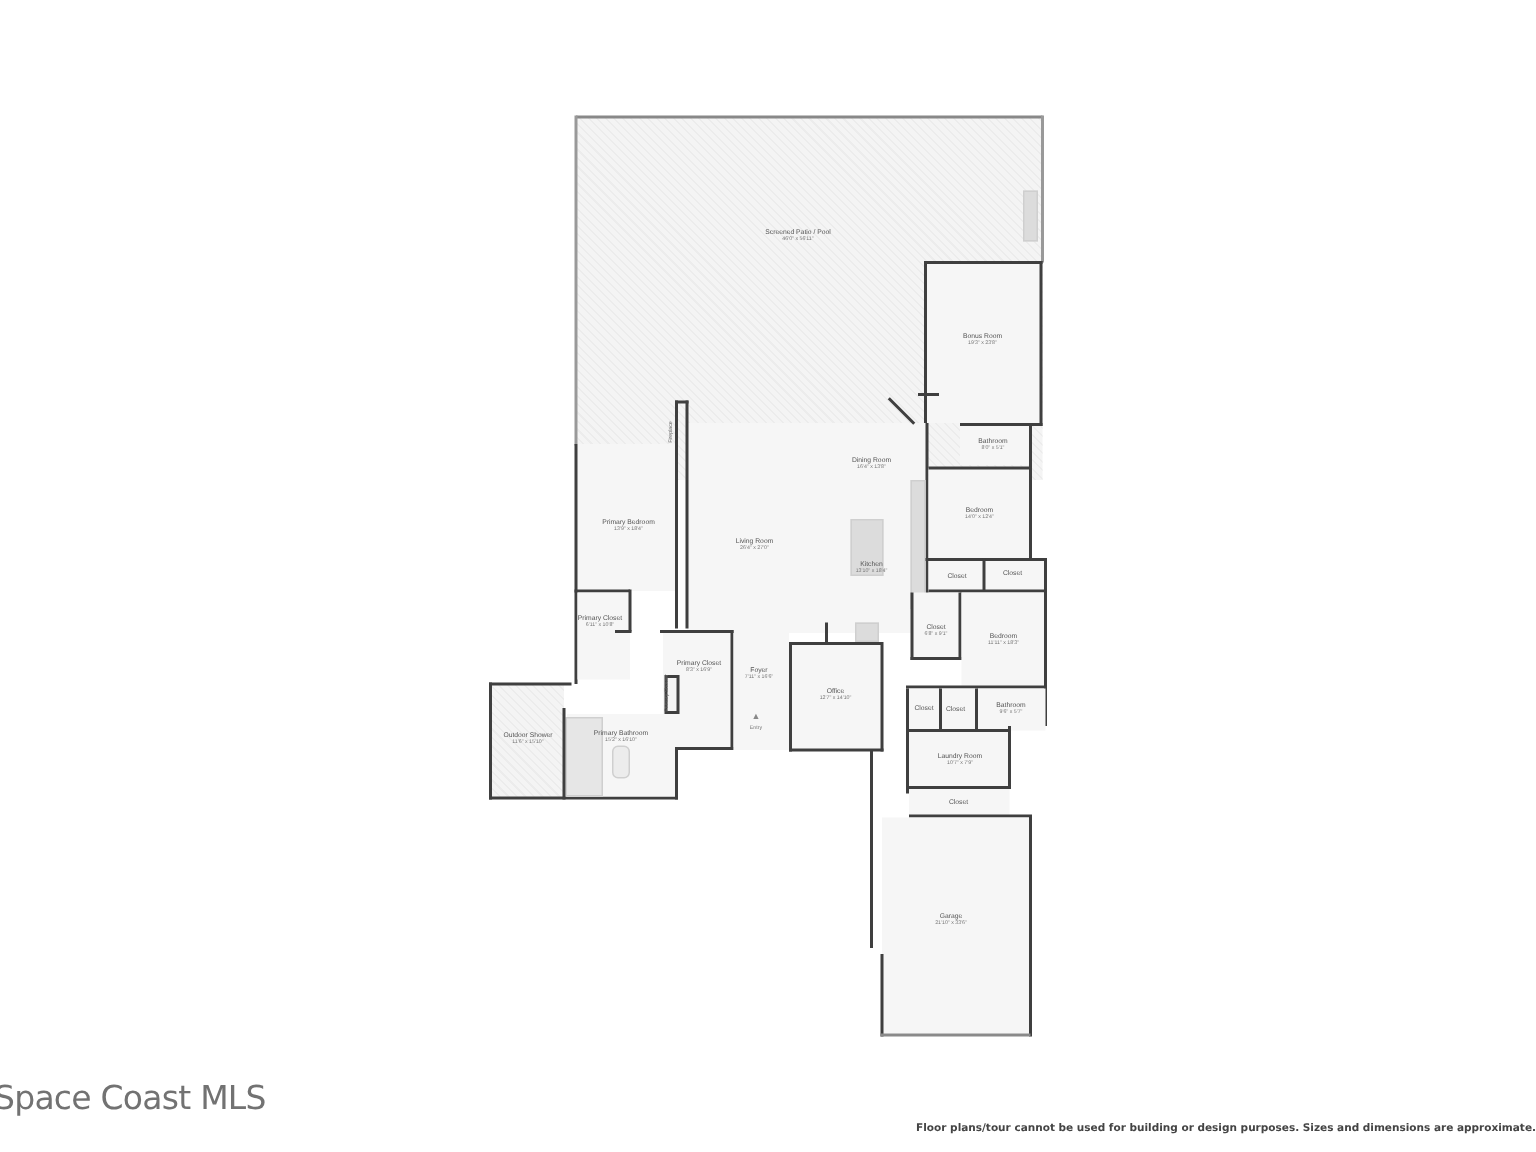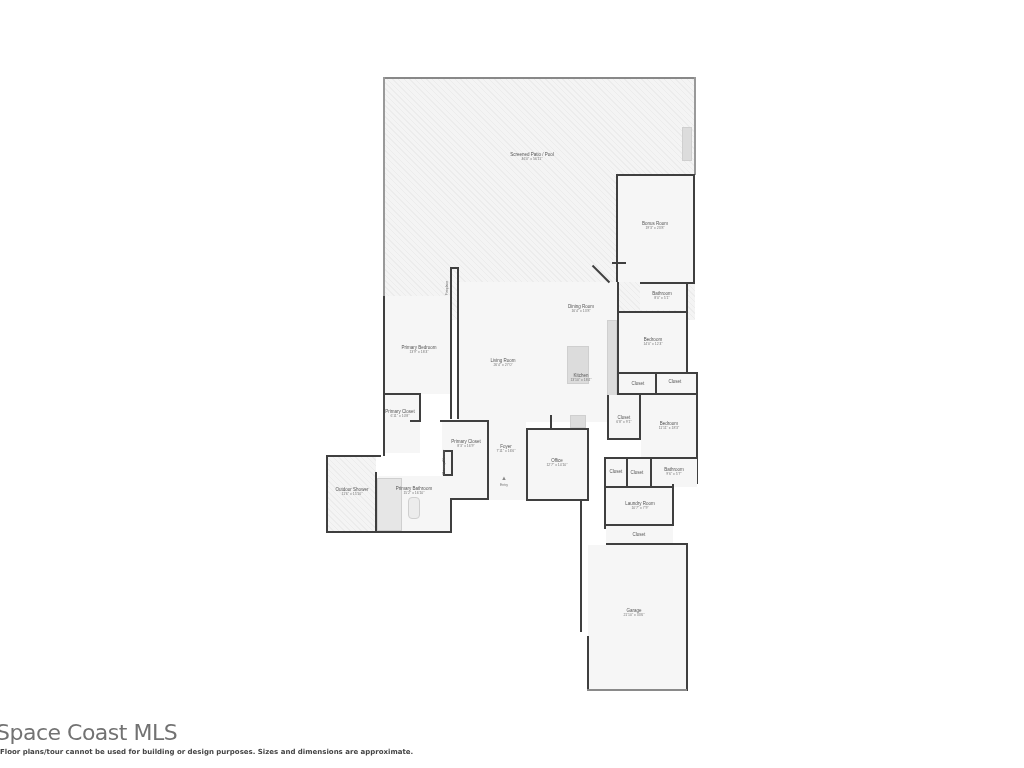--- a/index.html
+++ b/index.html
@@ -8,21 +8,21 @@
   .room{position:absolute;box-sizing:border-box;}
   .patio{background:#f4f4f4;background-image:repeating-linear-gradient(45deg,#ececec 0 1px,transparent 1px 4px);}
   .floor{background:#f6f6f6;}
   .wall{position:absolute;background:#3f3f3f;}
   .label{position:absolute;text-align:center;transform:translate(-50%,-50%);white-space:nowrap;line-height:1.2;}
   .label .n{font-size:4.5px;color:#555;display:block;}
   .label .d{font-size:3.5px;color:#777;display:block;}
   .vlabel{position:absolute;font-size:3.5px;color:#666;transform:rotate(-90deg);transform-origin:center;white-space:nowrap;}
   .fixture{position:absolute;background:#dcdcdc;border:1px solid #cfcfcf;box-sizing:border-box;}
   .watermark{position:absolute;left:-4px;top:720px;font-size:22px;color:#5a5a5a;letter-spacing:-0.5px;font-family:"DejaVu Sans",sans-serif;opacity:.85;}
-  .disclaimer{position:absolute;left:0;width:1024px;top:748px;text-align:left;font-size:7px;font-weight:bold;color:#444;font-family:"DejaVu Sans",sans-serif;}
+  .disclaimer{position:absolute;left:0;width:1024px;top:748px;text-align:right;font-size:7px;font-weight:bold;color:#444;font-family:"DejaVu Sans",sans-serif;}
   .entry-icon{position:absolute;font-size:6px;color:#888;transform:translate(-50%,-50%);}
 </style>
 </head>
 <body>
 
 <div class="plan">
 
   <div class="room patio" style="left:384px;top:78px;width:311px;height:242px;"></div>
   <div class="wall" style="left:384px;top:77px;width:311px;height:2px;background:#888;"></div>
   <div class="wall" style="left:383px;top:77px;width:2px;height:220px;background:#999;"></div>

